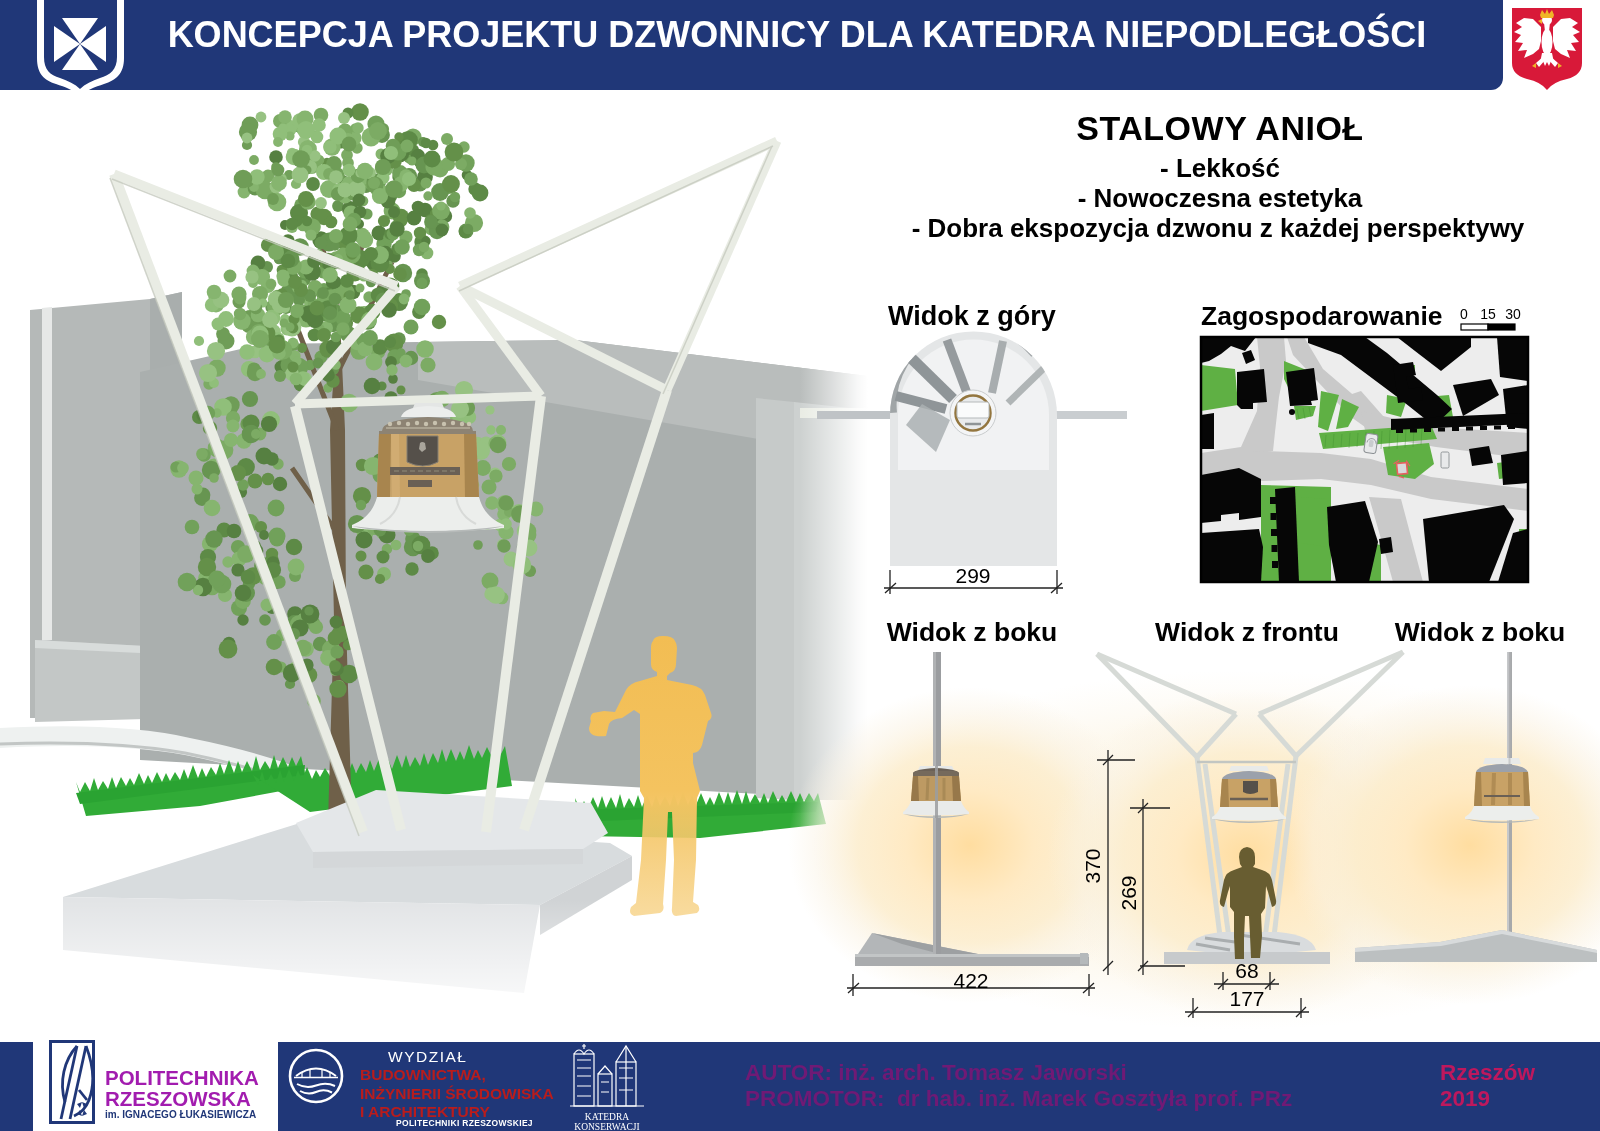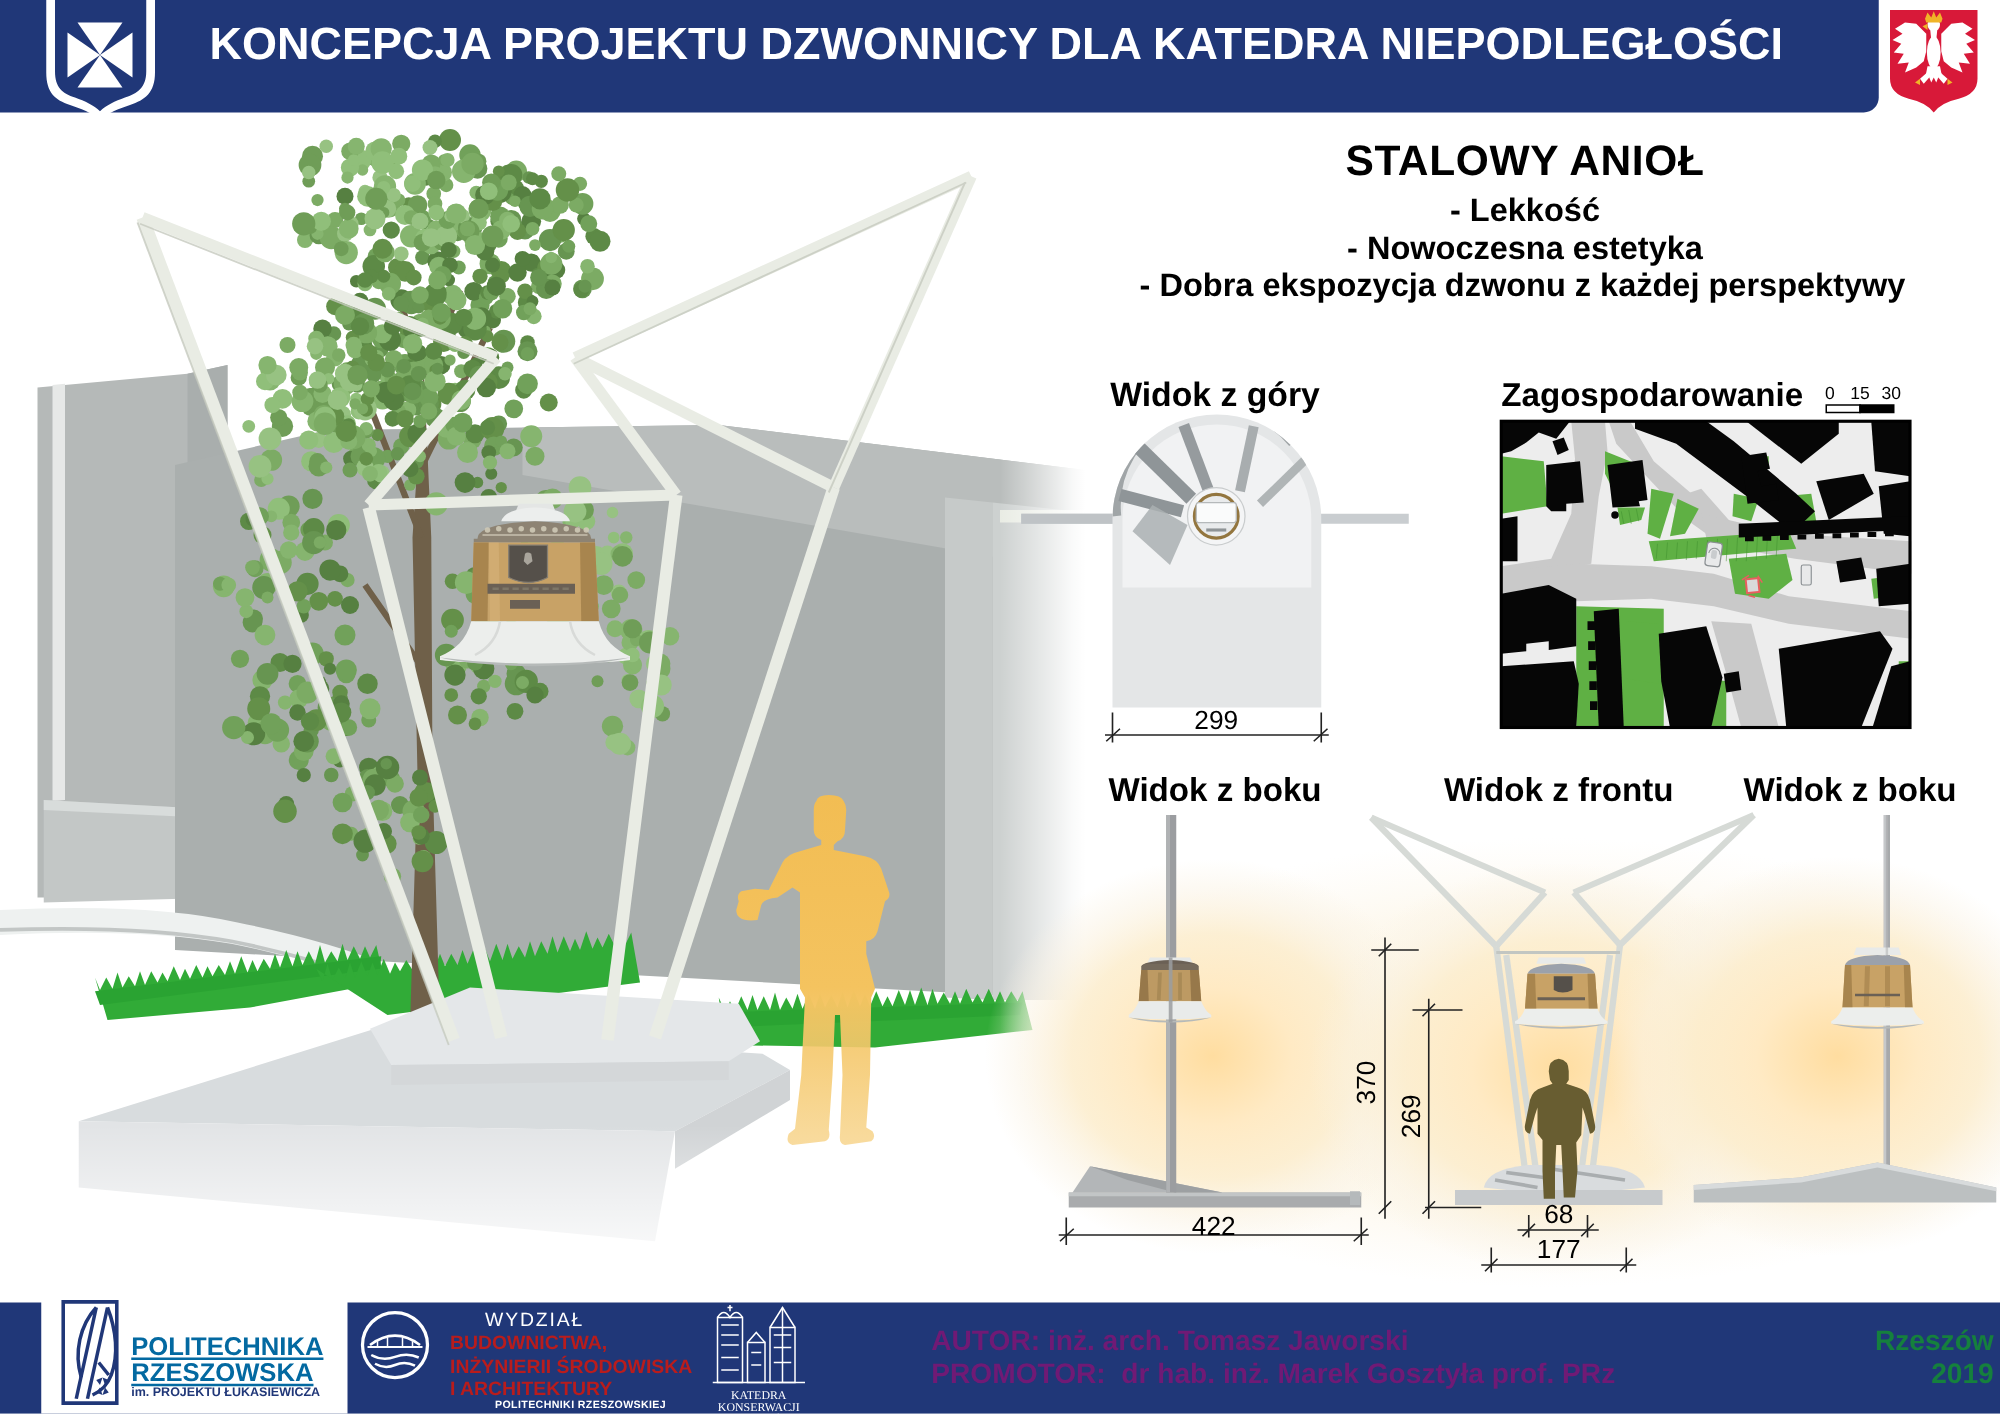--- a/index.html
+++ b/index.html
@@ -1265,22 +1265,22 @@
 <path d="M30,50 L38,60"></path>
 </g>
 <g fill="#203778">
 <polygon points="33,62 28,64 31,68"></polygon>
 <polygon points="33,62 38,64 35,68"></polygon>
 <polygon points="33,76 28,74 31,70"></polygon>
 <polygon points="33,76 38,74 35,70"></polygon>
 </g>
 </svg>
 
-<div class="abs" style="left:105px;top:1067px;color:#0369a1;font-weight:bold;font-size:20.5px;line-height:21px;text-decoration:underline;">POLITECHNIKA<br>RZESZOWSKA</div>
-<div class="abs" style="left:105px;top:1109px;color:#203778;font-weight:bold;font-size:10px;">im. PROJEKTU ŁUKASIEWICZA</div>
+<div class="abs" style="left:105px;top:1067px;color:#a21caf;font-weight:bold;font-size:20.5px;line-height:21px;">POLITECHNIKA<br>RZESZOWSKA</div>
+<div class="abs" style="left:105px;top:1109px;color:#203778;font-weight:bold;font-size:10px;">im. IGNACEGO ŁUKASIEWICZA</div>
 
 <svg class="abs" style="left:288px;top:1048px;" width="56" height="56" viewBox="0 0 56 56">
 <circle cx="28" cy="28" r="26" fill="none" stroke="#fff" stroke-width="2.6"></circle>
 <g stroke="#fff" fill="none">
 <path d="M8,28 Q28,13 48,28" stroke-width="2"></path>
 <path d="M6,29.5 L50,29.5" stroke-width="1.6"></path>
 <path d="M14,29.5 L14,25 M22,29.5 L22,22 M34,29.5 L34,22 M42,29.5 L42,25" stroke-width="1.2"></path>
 <path d="M9,36 Q18,41 28,37.5 Q38,34 47,38" stroke-width="2"></path>
 <path d="M12,43 Q20,47.5 28,44 Q36,40.5 44,44.5" stroke-width="2"></path>
 </g>
@@ -1302,13 +1302,13 @@
 <rect x="28" y="30" width="14" height="32"></rect>
 <path d="M28,30 L35,22 L42,30"></path>
 <path d="M31,38 L39,38 M31,48 L39,48"></path>
 <path d="M0,62 L74,62"></path>
 </g>
 </svg>
 <div class="abs" style="left:552px;top:1112px;width:110px;text-align:center;color:#fff;font-size:9.5px;font-family:'Liberation Serif',serif;line-height:10px;">KATEDRA KONSERWACJI<br>ZABYTKÓW</div>
 
 <div class="abs" style="left:745px;top:1060px;color:#701a75;font-weight:bold;font-size:22.5px;line-height:26px;">AUTOR: inż. arch. Tomasz Jaworski<br>PROMOTOR:&nbsp; dr hab. inż. Marek Gosztyła prof. PRz</div>
 
-<div class="abs" style="left:1440px;top:1060px;width:155px;text-align:right;color:#15803d;font-weight:bold;font-size:22.5px;line-height:26px;">Rzeszów<br>2019</div>
+<div class="abs" style="left:1440px;top:1060px;width:155px;text-align:left;color:#be185d;font-weight:bold;font-size:22.5px;line-height:26px;">Rzeszów<br>2019</div>
 
 </body></html>

